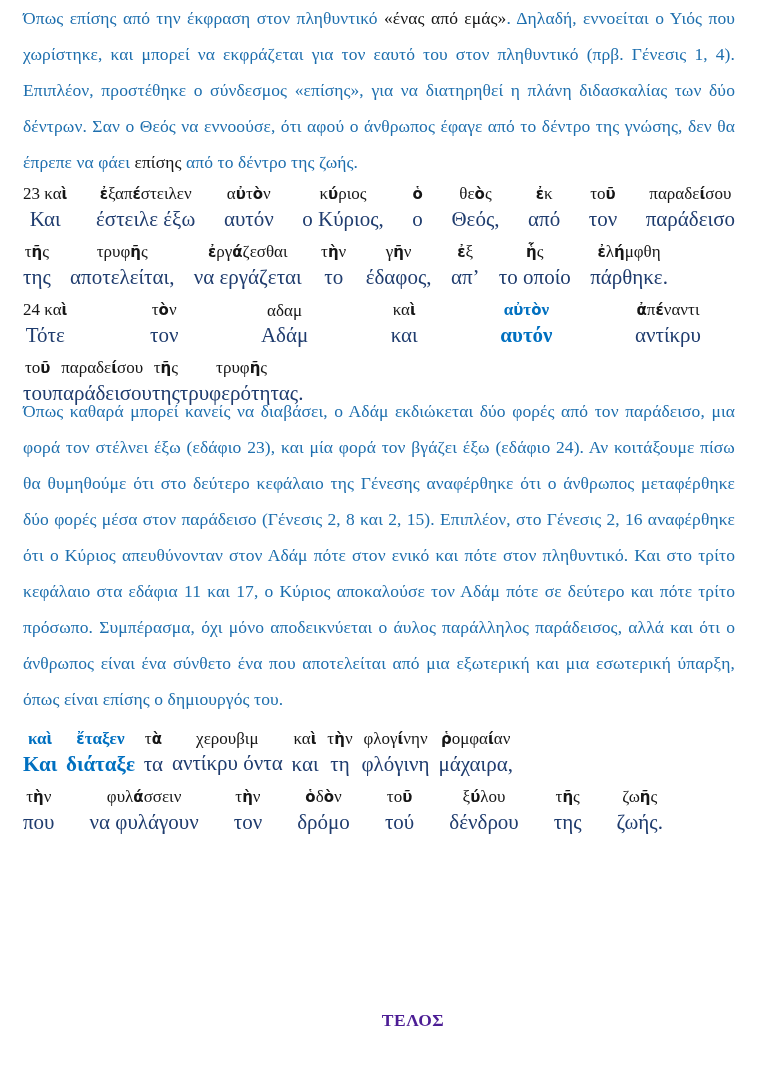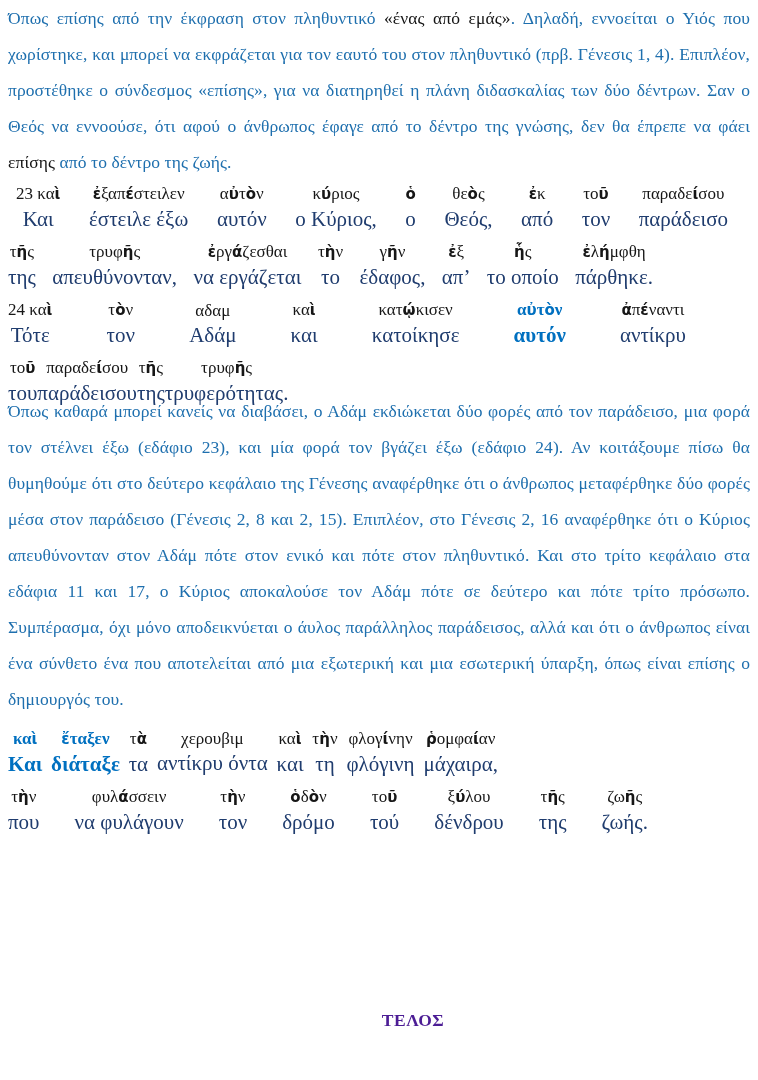--- a/index.html
+++ b/index.html
@@ -3,21 +3,21 @@
 <meta charset="utf-8">
 <style>
   html, body { margin: 0; padding: 0; }
   body {
     width: 758px; height: 1080px;
     background: #ffffff;
     font-family: "Liberation Serif", "DejaVu Serif", serif;
     overflow: hidden;
     position: relative;
   }
-  .content { padding: 0 8px; }
+  .content { padding: 0 23px; }
 
   
   p.body-text {
     margin: 0;
     font-size: 17.5px;
     line-height: 36px;
     text-align: justify;
     color: #1e6fae;
     letter-spacing: 0.1px;
   }
@@ -66,21 +66,21 @@
   }
 </style>
 </head>
 <body>
 
 <div class="content">
 
   <p class="body-text" id="paragraph-1"><span class="seg blue">Όπως επίσης από την έκφραση στον πληθυντικό </span><span class="seg black">«ένας από εμάς»</span><span class="seg blue">. Δηλαδή, εννοείται ο Υιός που χωρίστηκε, και μπορεί να εκφράζεται για τον εαυτό του στον πληθυντικό (πρβ. Γένεσις 1, 4). Επιπλέον, προστέθηκε ο σύνδεσμος «επίσης», για να διατηρηθεί η πλάνη διδασκαλίας των δύο δέντρων. Σαν ο Θεός να εννοούσε, ότι αφού ο άνθρωπος έφαγε από το δέντρο της γνώσης, δεν θα έπρεπε να φάει </span><span class="seg black">επίσης</span><span class="seg blue"> από το δέντρο της ζωής.</span></p>
 
   <div class="il-block il-block-1">
-      <div class="il-row" style="width: 712px; margin-left: 8px;">
+      <div class="il-row" style="width: 712px;">
         <div class="il-col">
           <div class="anc">23 κα<b>ὶ</b></div>
           <div class="mod">Και</div>
         </div>
         <div class="il-col">
           <div class="anc"><b>ἐ</b>ξαπ<b>έ</b>στειλεν</div>
           <div class="mod">έστειλε έξω</div>
         </div>
         <div class="il-col">
           <div class="anc">α<b>ὐ</b>τ<b>ὸ</b>ν</div>
@@ -111,21 +111,21 @@
           <div class="mod">παράδεισο</div>
         </div>
       </div>
       <div class="il-row" style="width: 645px;">
         <div class="il-col">
           <div class="anc">τ<b>ῆ</b>ς</div>
           <div class="mod">της</div>
         </div>
         <div class="il-col">
           <div class="anc">τρυφ<b>ῆ</b>ς</div>
-          <div class="mod">απευθύνονταν,</div>
+          <div class="mod">αποτελείται,</div>
         </div>
         <div class="il-col">
           <div class="anc"><b>ἐ</b>ργ<b>ά</b>ζεσθαι</div>
           <div class="mod">να εργάζεται</div>
         </div>
         <div class="il-col">
           <div class="anc">τ<b>ὴ</b>ν</div>
           <div class="mod">το</div>
         </div>
         <div class="il-col">
@@ -154,24 +154,20 @@
           <div class="anc">τ<b>ὸ</b>ν</div>
           <div class="mod">τον</div>
         </div>
         <div class="il-col">
           <div class="anc">αδαμ</div>
           <div class="mod">Αδάμ</div>
         </div>
         <div class="il-col">
           <div class="anc">κα<b>ὶ</b></div>
           <div class="mod">και</div>
-        </div>
-        <div class="il-col">
-          <div class="anc">κατ<b>ῴ</b>κισεν</div>
-          <div class="mod">κατοίκησε</div>
         </div>
         <div class="il-col hl">
           <div class="anc">α<b>ὐ</b>τ<b>ὸ</b>ν</div>
           <div class="mod">αυτόν</div>
         </div>
         <div class="il-col">
           <div class="anc"><b>ἀ</b>π<b>έ</b>ναντι</div>
           <div class="mod">αντίκρυ</div>
         </div>
       </div>

